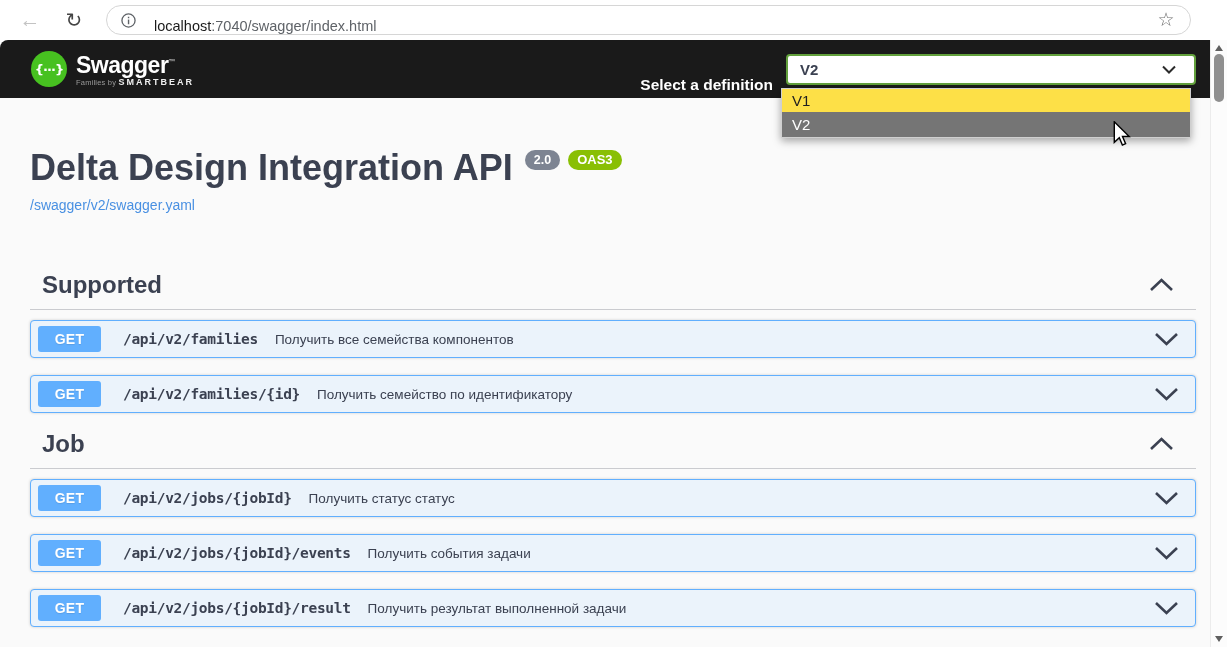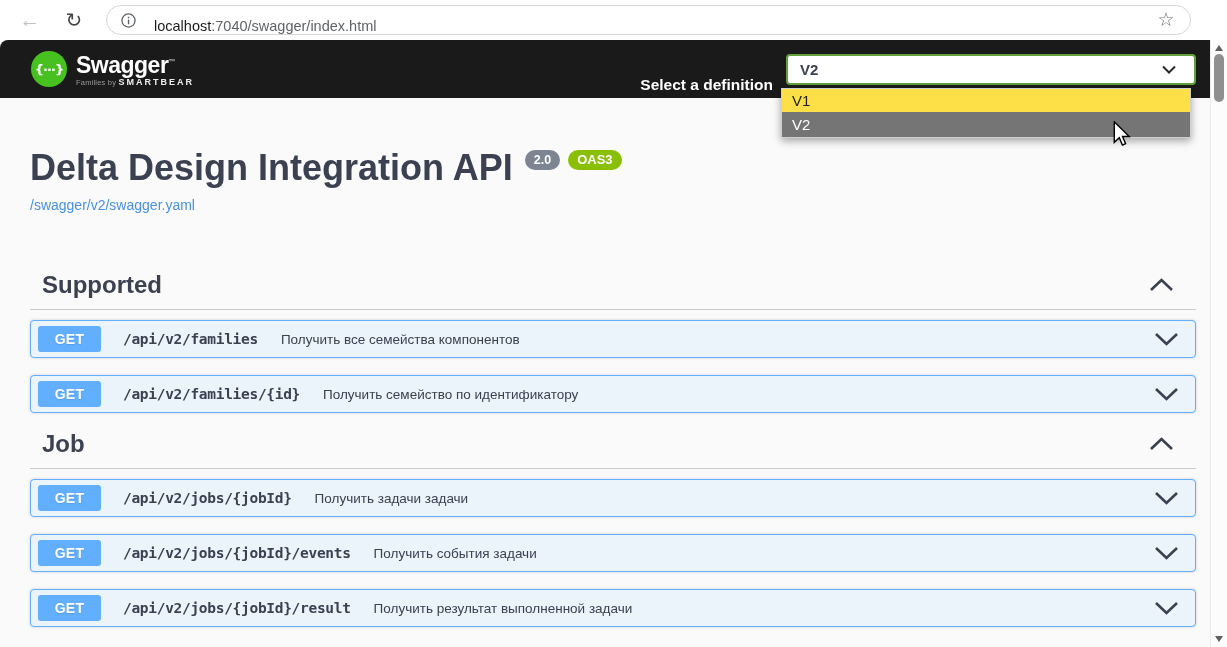--- a/index.html
+++ b/index.html
@@ -64,21 +64,21 @@
 
   .opblock { height:38px; margin-top:10px; margin-bottom:17px; display:flex; align-items:center;
              background:#ebf3fb; border:1px solid #61affe; border-radius:4px;
              box-shadow:0 0 3px rgba(0,0,0,.18); padding:0 14px 0 7px; cursor:pointer; }
   .opblock:first-of-type { margin-top:10px; }
   .method { width:63px; height:26px; flex:none; background:#61affe; color:#fff; border-radius:3px;
             font-weight:bold; font-size:14px; display:flex; align-items:center; justify-content:center;
             letter-spacing:.3px; text-shadow:0 1px 1px rgba(0,0,0,.1); }
   .path { margin-left:22px; font-family:"DejaVu Sans Mono", monospace; font-weight:bold;
           font-size:14.5px; color:#3b4151; letter-spacing:-0.3px; }
-  .summary { margin-left:23px; font-size:13.5px; color:#3b4151; }
+  .summary { margin-left:17px; font-size:13.5px; color:#3b4151; }
   .op-chev { margin-left:auto; margin-right:2px; }
 
   
   .scrollbar { position:absolute; top:40px; right:0; width:17px; height:607px; background:#fcfcfc;
                border-left:1px solid #ececec; z-index:60; }
   .sb-thumb { position:absolute; top:14px; left:3px; width:10px; height:48px; background:#8f8f8f; border-radius:6px; }
   .sb-arrow { position:absolute; left:4px; width:0; height:0; border-left:4.5px solid transparent; border-right:4.5px solid transparent; }
   .sb-up { top:5px; border-bottom:6px solid #5f5f5f; }
   .sb-down { bottom:5px; border-top:6px solid #5f5f5f; }
 
@@ -164,21 +164,21 @@
       <section class="tag-section">
         <div class="tag-header">
           <h3 class="tag-title">Job</h3>
           <svg class="chev tag-chev" width="25" height="14" viewBox="0 0 25 14">
             <polyline points="2,12 12.5,2 23,12"></polyline>
           </svg>
         </div>
         <div class="opblock">
           <span class="method">GET</span>
           <span class="path">/api/v2/jobs/{jobId}</span>
-          <span class="summary">Получить задачи задачи</span>
+          <span class="summary">Получить статус статус</span>
           <svg class="chev op-chev" width="25" height="14" viewBox="0 0 25 14">
             <polyline points="2,2 12.5,12 23,2"></polyline>
           </svg>
         </div>
         <div class="opblock">
           <span class="method">GET</span>
           <span class="path">/api/v2/jobs/{jobId}/events</span>
           <span class="summary">Получить события задачи</span>
           <svg class="chev op-chev" width="25" height="14" viewBox="0 0 25 14">
             <polyline points="2,2 12.5,12 23,2"></polyline>

